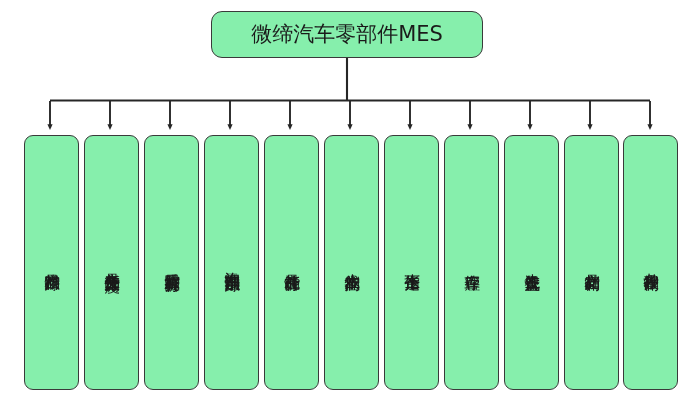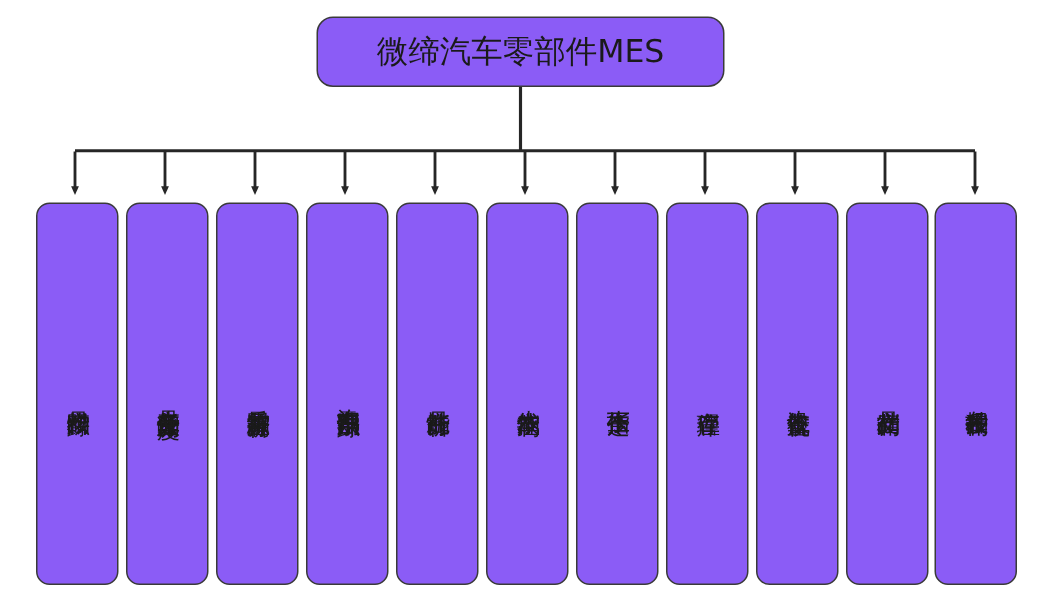--- a/index.html
+++ b/index.html
@@ -24,21 +24,21 @@
     top: 0;
     width: 700px;
     height: 400px;
     pointer-events: none;
   }
   .node {
     position: absolute;
     box-sizing: border-box;
     border: 1.3px solid #3a3a3a;
     border-radius: 9px;
-    background: #8b5cf6;
+    background: #86efac;
     display: flex;
     align-items: center;
     justify-content: center;
   }
   #root-node {
     left: 211px;
     top: 11px;
     width: 272px;
     height: 47px;
     border-radius: 11px;

